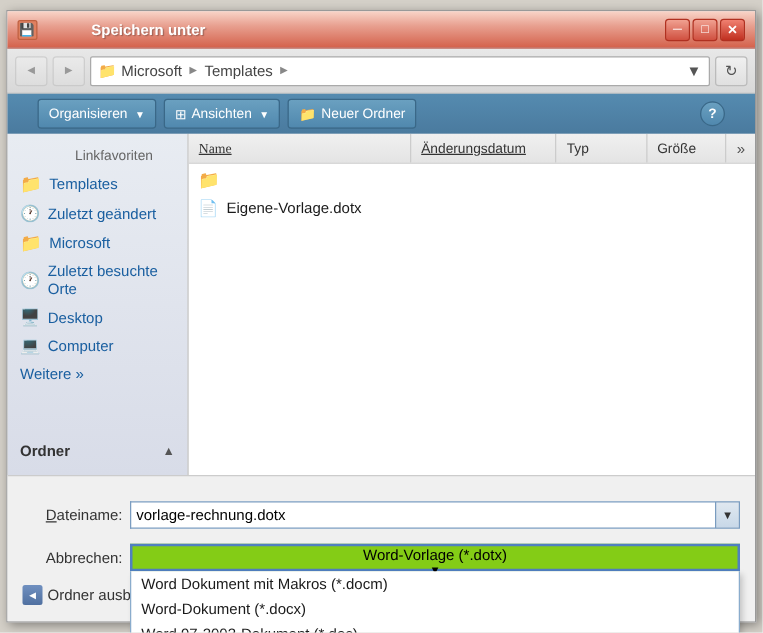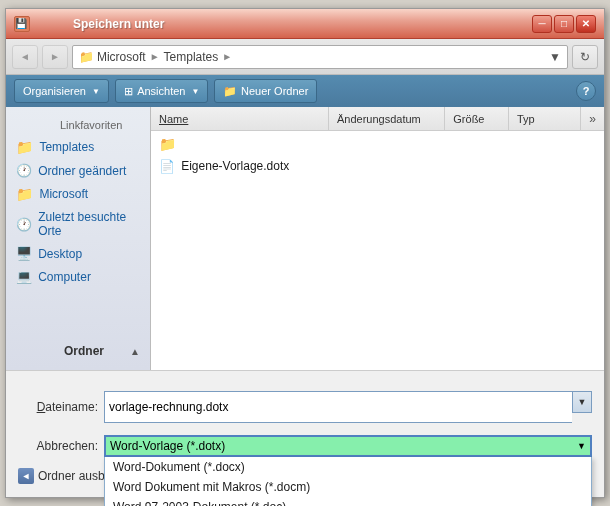--- a/index.html
+++ b/index.html
@@ -154,21 +154,21 @@
       gap: 4px;
       font-size: 11px;
       color: #999;
     }
     
     .commandbar {
       background: linear-gradient(to bottom, #558bb0, #4a7a9e);
       height: 32px;
       display: flex;
       align-items: center;
-      padding: 0 8px;
+      padding: 0 24px;
       gap: 6px;
     }
     .cmd-btn {
       height: 24px;
       background: linear-gradient(to bottom, #6aa0c0, #5088ae);
       border: 1px solid #3a6888;
       border-radius: 3px;
       display: flex;
       align-items: center;
       padding: 0 8px;
@@ -245,21 +245,20 @@
       display: flex;
       align-items: center;
       justify-content: space-between;
       padding: 4px 10px;
       cursor: pointer;
     }
     .sidebar-folder-label {
       font-size: 12px;
       color: #333;
       font-weight: bold;
-      margin-left: 48px;
     }
     .chevron-up {
       font-size: 10px;
       color: #555;
     }
     
     .file-area {
       flex: 1;
       background: white;
       display: flex;
@@ -277,21 +276,21 @@
       padding: 0 8px;
       font-size: 11px;
       color: #333;
       height: 100%;
       display: flex;
       align-items: center;
       border-right: 1px solid #ccc;
       cursor: pointer;
     }
     .file-col.name { width: 200px; }
-    .file-col.date { width: 130px; }
+    .file-col.date { width: 130px; text-decoration: underline; }
     .file-col.type { width: 80px; }
     .file-col.size { width: 70px; }
     .file-col.more { margin-left: auto; border-right: none; font-size: 12px; color: #555; }
     .file-list {
       flex: 1;
       overflow-y: auto;
       padding: 2px 0;
     }
     .file-item {
       display: flex;
@@ -361,27 +360,28 @@
       color: #333;
     }
     
     .dropdown-open-container {
       position: relative;
       flex: 1;
     }
     .dropdown-selected {
       height: 22px;
       border: 2px solid #5080c0;
-      background: #86efac;
+      background: #84cc16;
       padding: 0 4px;
       font-size: 12px;
       display: flex;
       align-items: center;
       justify-content: space-between;
       cursor: pointer;
+      flex-direction: column;
     }
     .dropdown-list {
       position: absolute;
       top: 22px;
       left: 0;
       right: 0;
       background: white;
       border: 1px solid #8aaccc;
       border-top: none;
       z-index: 100;
@@ -422,21 +422,21 @@
       justify-content: center;
       font-size: 9px;
       color: white;
     }
     .bottom-row {
       display: flex;
       align-items: center;
       justify-content: space-between;
       margin-top: 6px;
     }
-    .col-underline { text-decoration: underline; }
+    .col-underline { text-decoration: underline; font-family: Liberation Serif, serif; }
   </style>
 </head>
 <body>
 
 <div class="dialog">
 
   <div class="titlebar">
     <div class="titlebar-left">
       <span class="titlebar-icon">💾</span>
       <span class="titlebar-title">Speichern unter</span>
@@ -490,60 +490,63 @@
 
     <div class="sidebar">
       <div class="sidebar-section-title">Linkfavoriten</div>
 
       <div class="sidebar-item">
         <span class="folder-yellow">📁</span>
         <span class="sidebar-link">Templates</span>
       </div>
       <div class="sidebar-item">
         <span style="font-size:13px;color:#6080c0;">🕐</span>
-        <span class="sidebar-link">Ordner geändert</span>
+        <span class="sidebar-link">Zuletzt geändert</span>
       </div>
       <div class="sidebar-item">
         <span class="folder-yellow">📁</span>
         <span class="sidebar-link">Microsoft</span>
       </div>
       <div class="sidebar-item">
         <span style="font-size:13px;color:#6080c0;">🕐</span>
         <span class="sidebar-link">Zuletzt besuchte Orte</span>
       </div>
       <div class="sidebar-item">
         <span style="font-size:13px;color:#6080c0;">🖥️</span>
         <span class="sidebar-link">Desktop</span>
       </div>
       <div class="sidebar-item">
         <span style="font-size:13px;color:#6080c0;">💻</span>
         <span class="sidebar-link">Computer</span>
+      </div>
+      <div class="sidebar-more">
+        <span>Weitere »</span>
       </div>
 
       <div style="flex:1;"></div>
 
       <div class="sidebar-folder-section">
         <span class="sidebar-folder-label">Ordner</span>
         <span class="chevron-up">▲</span>
       </div>
     </div>
 
     <div class="file-area">
       <div class="file-header">
         <div class="file-col name">
           <span class="col-underline">Name</span>
         </div>
         <div class="file-col date">
           <span>Änderungsdatum</span>
         </div>
+        <div class="file-col type">
+          <span>Typ</span>
+        </div>
         <div class="file-col size">
           <span>Größe</span>
-        </div>
-        <div class="file-col type">
-          <span>Typ</span>
         </div>
         <div class="file-col more">»</div>
       </div>
       <div class="file-list">
         <div class="file-item">
           <span class="file-icon-folder">📁</span>
         </div>
         <div class="file-item">
           <span class="file-icon-doc" style="font-size:13px;">📄</span>
           <span class="file-name">Eigene-Vorlage.dotx</span>
@@ -553,37 +556,37 @@
 
   </div>
 
   <div class="bottom-form">
 
     <div class="form-row">
       <span class="form-label">
         <span style="text-decoration:underline;">D</span><span id="filename-label-rest">ateiname:</span>
       </span>
       <div class="form-input-container">
-        <input class="form-input-text" type="text" style="flex: 1 1 0%; height: 32px; border-top: 1px solid rgb(122, 156, 192); border-bottom: 1px solid rgb(122, 156, 192); border-left: 1px solid rgb(122, 156, 192); border-image: initial; border-right: none; background: white; padding: 0px 4px; font-size: 12px; outline: none;" value="vorlage-rechnung.dotx">
+        <input class="form-input-text" type="text" style="flex: 1 1 0%; height: 22px; border-top: 1px solid rgb(122, 156, 192); border-bottom: 1px solid rgb(122, 156, 192); border-left: 1px solid rgb(122, 156, 192); border-image: initial; border-right: none; background: white; padding: 0px 4px; font-size: 12px; outline: none;" value="vorlage-rechnung.dotx">
         <div class="form-dropdown-btn">▼</div>
       </div>
     </div>
 
     <div class="form-row">
       <span class="form-label">
         <span>Abbrechen:</span>
       </span>
       <div class="dropdown-open-container">
         <div class="dropdown-selected">
           <span>Word-Vorlage (*.dotx)</span>
           <span style="font-size:9px;">▼</span>
         </div>
         <div class="dropdown-list">
+          <div class="dropdown-option">Word Dokument mit Makros (*.docm)</div>
           <div class="dropdown-option">Word-Dokument (*.docx)</div>
-          <div class="dropdown-option">Word Dokument mit Makros (*.docm)</div>
           <div class="dropdown-option">Word 97-2003-Dokument (*.doc)</div>
 
         </div>
       </div>
     </div>
 
     <div class="bottom-row">
       <div class="hide-folders-btn">
         <div class="hide-icon">◄</div>
         <span>Ordner ausblenden</span>

